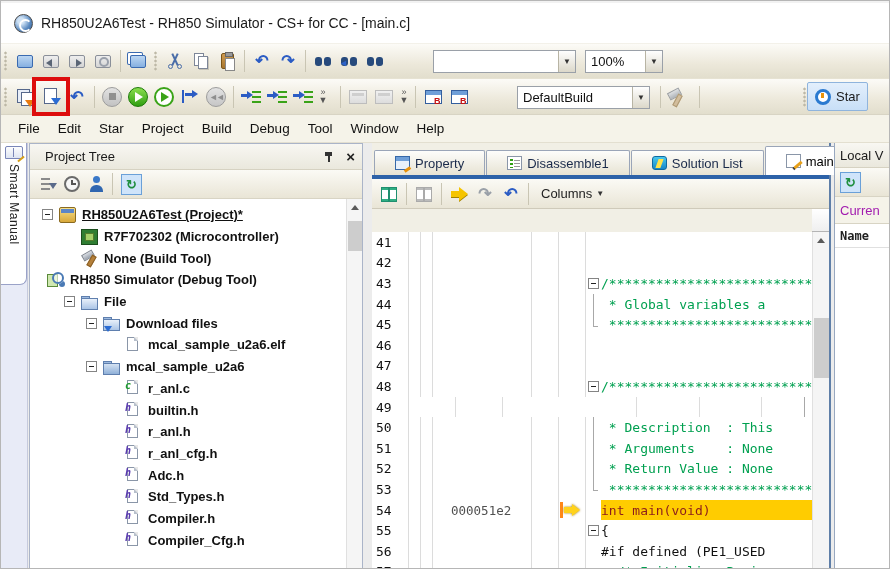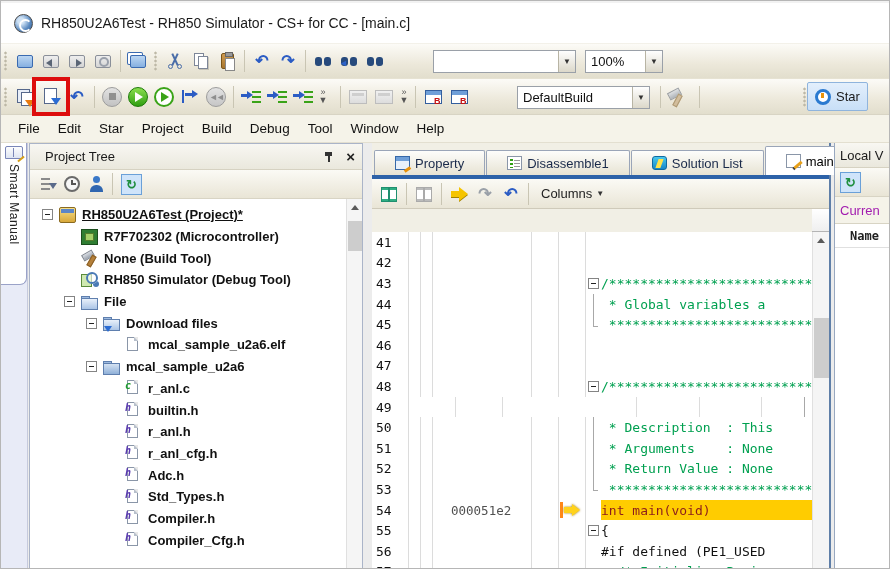--- a/index.html
+++ b/index.html
@@ -225,21 +225,21 @@
   .cur-arrow::after{content:"";position:absolute;left:8px;top:0;border-top:6px solid transparent;border-bottom:6px solid transparent;border-left:8px solid #ffd21c;}
   .esb{position:absolute;right:0;top:89px;bottom:0;width:17px;background:#f5f5f5;border-left:1px solid #e0e0e0;}
   .esb .thumb{position:absolute;left:1px;top:86px;width:15px;height:60px;background:#cdcdcd;}
   .ehead-stub{position:absolute;right:0;top:66px;width:17px;height:23px;background:linear-gradient(#fff,#efefef);border-bottom:1px solid #b4b4b4;}
 
   
   .localp{position:absolute;left:833px;top:0;right:0;height:100%;background:#fff;border-left:1px solid #98a8c0;display:flex;flex-direction:column;overflow:hidden;}
   .lph{height:25px;background:linear-gradient(#f8f7f2,#eae8dd);border-bottom:1px solid #d6d2c2;display:flex;align-items:center;padding-left:5px;font-size:13px;color:#1a1a1a;flex:0 0 25px;white-space:nowrap;}
   .lptb{height:29px;background:linear-gradient(#fbfaf5,#e9e5d6);border-bottom:1px solid #d8d4c4;display:flex;align-items:center;padding-left:4px;flex:0 0 29px;}
   .lcur{height:27px;background:#f5f3e9;border-bottom:1px solid #d8d4c4;display:flex;align-items:center;padding-left:5px;font-size:13px;color:#a21caf;flex:0 0 27px;white-space:nowrap;}
-  .lname{height:24px;background:#fff;border-bottom:1px solid #e0e0e0;display:flex;align-items:center;padding-left:5px;font-family:"DejaVu Sans Mono",monospace;font-size:12px;font-weight:bold;color:#222;flex:0 0 24px;white-space:nowrap;justify-content:center;}
+  .lname{height:24px;background:#fff;border-bottom:1px solid #e0e0e0;display:flex;align-items:center;padding-left:5px;font-family:"DejaVu Sans Mono",monospace;font-size:12px;font-weight:bold;color:#222;flex:0 0 24px;white-space:nowrap;}
 </style>
 </head>
 <body>
 
 <div id="win">
 
   <div class="titlebar">
     <div class="appicon"></div>
     <div class="title-text">RH850U2A6Test - RH850 Simulator - CS+ for CC - [main.c]</div>
   </div>
@@ -454,21 +454,21 @@
     <span class="tic mcu-icon"></span>
     <span class="tlabel">R7F702302 (Microcontroller)</span>
   </div>
 
   <div class="trow" style="padding-left: 34px;">
     <span class="texp hidden"></span>
     <span class="tic build-tool-icon"></span>
     <span class="tlabel">None (Build Tool)</span>
   </div>
 
-  <div class="trow" style="padding-left: 34px;">
+  <div class="trow" style="">
     <span class="texp hidden"></span>
     <span class="tic debug-tool-icon"></span>
     <span class="tlabel">RH850 Simulator (Debug Tool)</span>
   </div>
 
   <div class="trow" style="padding-left: 34px;">
     <span class="texp"></span>
     <span class="tic folder-icon"></span>
     <span class="tlabel">File</span>
   </div>

